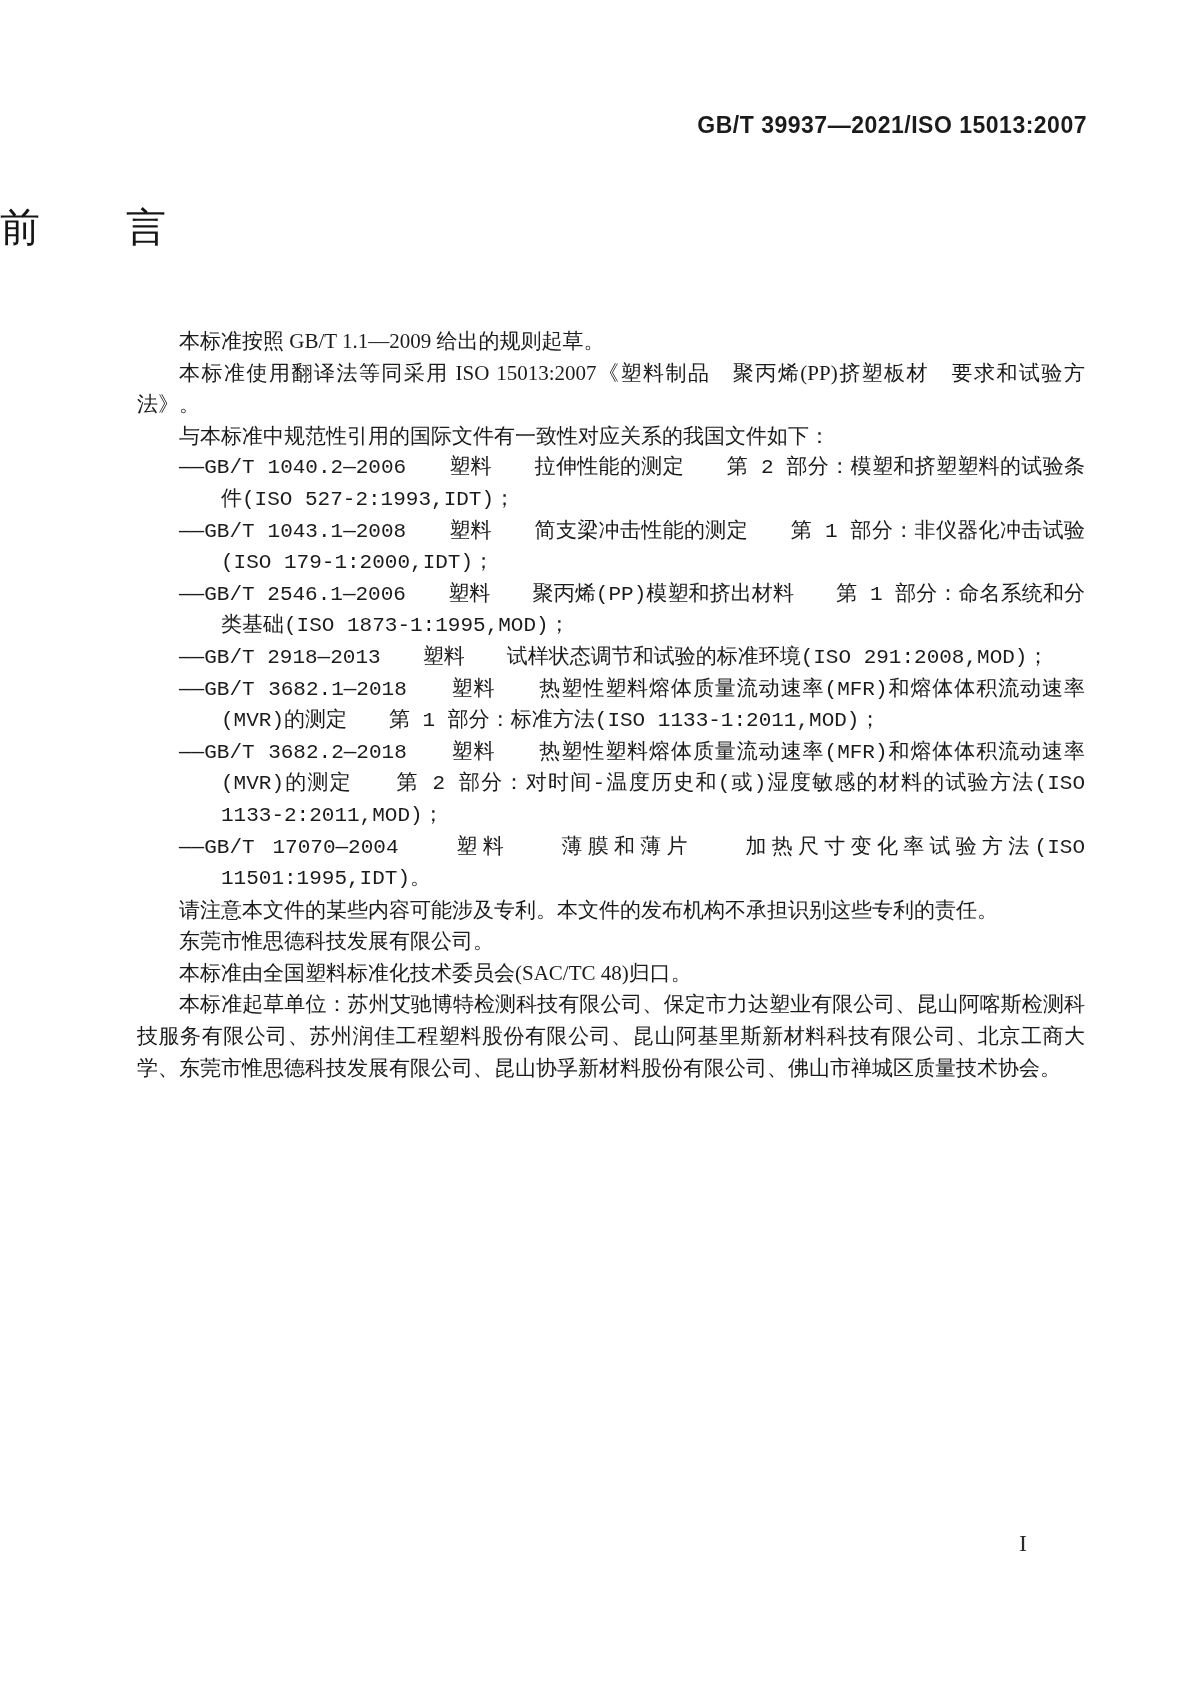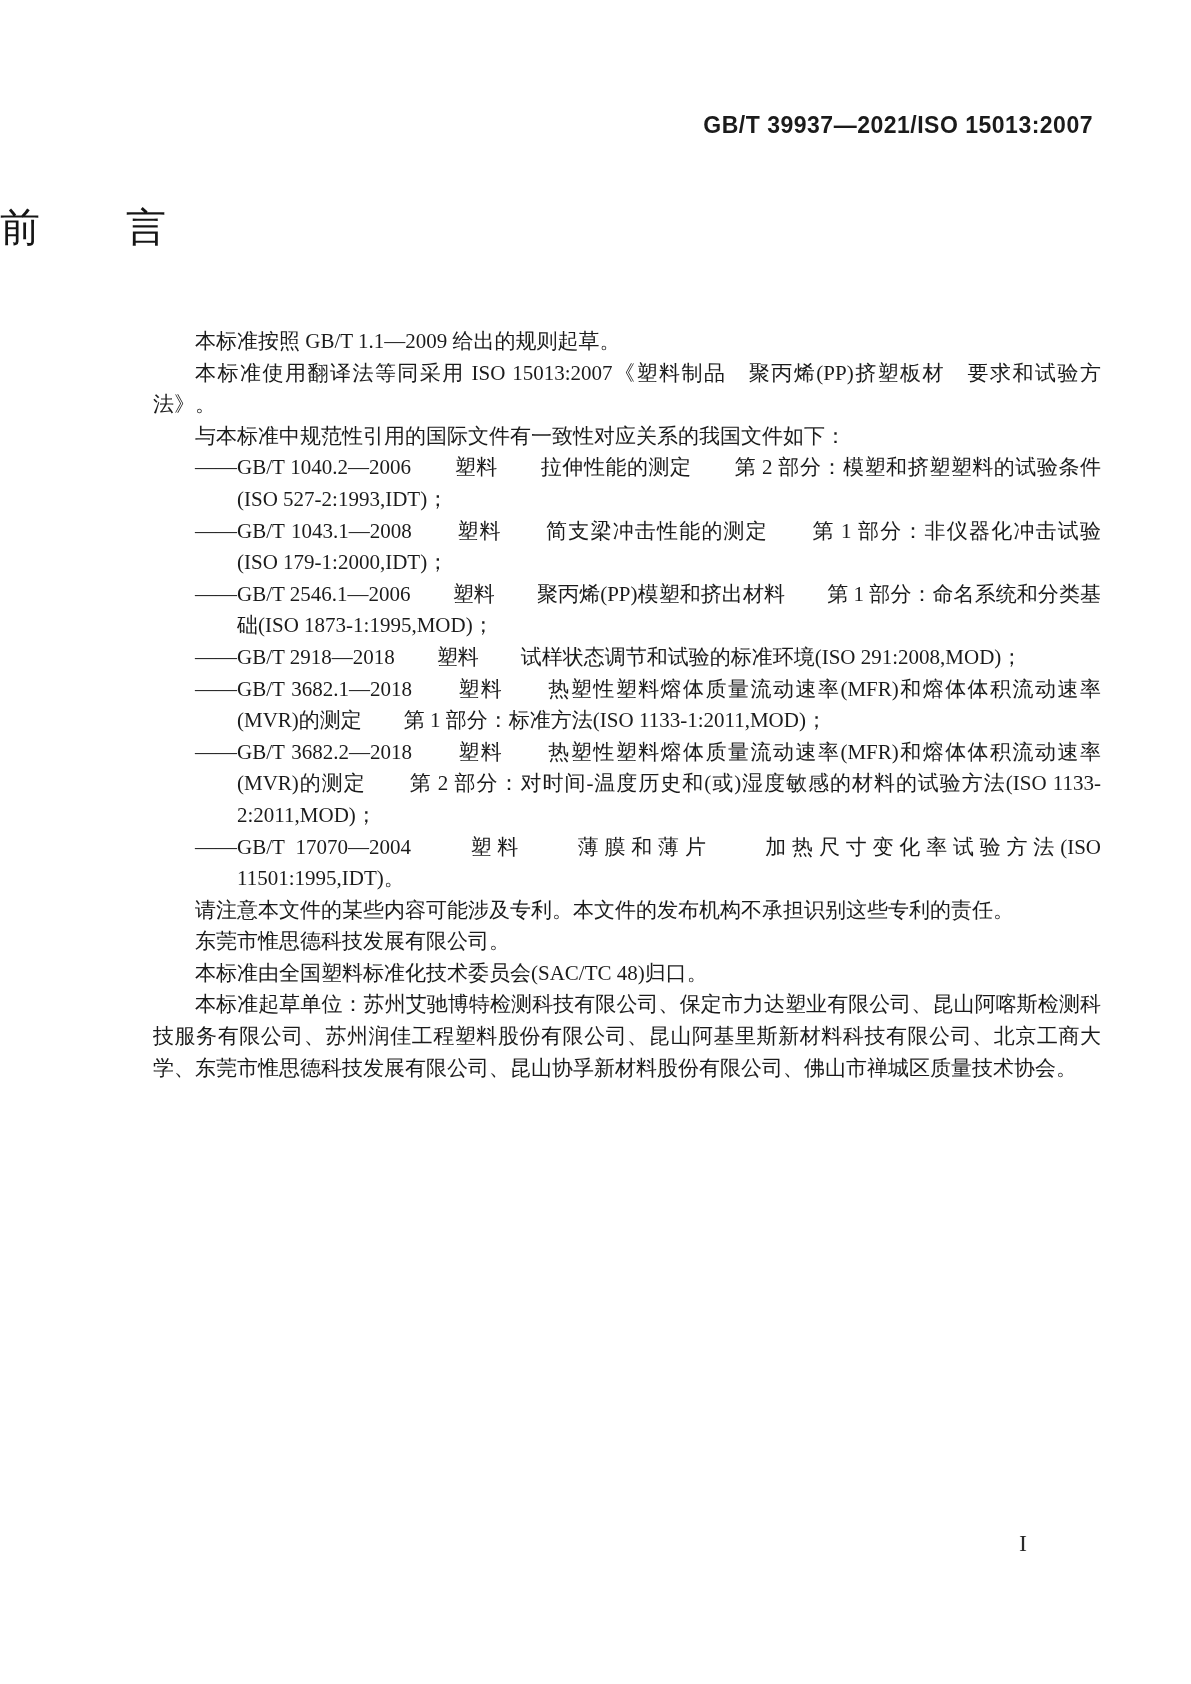--- a/index.html
+++ b/index.html
@@ -13,21 +13,21 @@
     height: 1684px;
     background: #ffffff;
     margin: 0 auto;
     overflow: hidden;
     color: #1b1b1b;
     font-family: "Liberation Serif", "DejaVu Serif", serif;
   }
   .doc-header {
     position: absolute;
     top: 112px;
-    left: 145px;
+    left: 139px;
     width: 948px;
     text-align: right;
     font-family: "Liberation Sans", "DejaVu Sans", sans-serif;
     font-weight: bold;
     font-size: 23px;
     letter-spacing: 0.5px;
     white-space: nowrap;
   }
   .doc-title {
     position: absolute;
@@ -43,32 +43,32 @@
     color: #151515;
   }
   .foreword {
     position: absolute;
     top: 326px;
     left: 137px;
     width: 948px;
     font-size: 21px;
     line-height: 31.6px;
     text-align: justify;
-    margin-left: 16px;
   }
   .foreword p {
     margin: 0;
     padding: 0;
   }
   .foreword p.para {
     text-indent: 2em;
   }
   .foreword p.item {
     padding-left: 4em;
     text-indent: -2em;
+    font-family: Liberation Mono, monospace;
   }
   .page-number {
     position: absolute;
     top: 1530px;
     left: 1008px;
     width: 30px;
     text-align: center;
     font-size: 24px;
     color: #2a2a2a;
   }
@@ -81,21 +81,21 @@
 
   <h1 class="doc-title">前　　言</h1>
 
   <main class="foreword" id="foreword-blocks">
       <p class="para">本标准按照 GB/T 1.1—2009 给出的规则起草。</p>
       <p class="para">本标准使用翻译法等同采用 ISO 15013:2007《塑料制品　聚丙烯(PP)挤塑板材　要求和试验方法》。</p>
       <p class="para">与本标准中规范性引用的国际文件有一致性对应关系的我国文件如下：</p>
       <p class="item">——GB/T 1040.2—2006　　塑料　　拉伸性能的测定　　第 2 部分：模塑和挤塑塑料的试验条件(ISO 527-2:1993,IDT)；</p>
       <p class="item">——GB/T 1043.1—2008　　塑料　　简支梁冲击性能的测定　　第 1 部分：非仪器化冲击试验(ISO 179-1:2000,IDT)；</p>
       <p class="item">——GB/T 2546.1—2006　　塑料　　聚丙烯(PP)模塑和挤出材料　　第 1 部分：命名系统和分类基础(ISO 1873-1:1995,MOD)；</p>
-      <p class="item">——GB/T 2918—2018　　塑料　　试样状态调节和试验的标准环境(ISO 291:2008,MOD)；</p>
+      <p class="item">——GB/T 2918—2013　　塑料　　试样状态调节和试验的标准环境(ISO 291:2008,MOD)；</p>
       <p class="item">——GB/T 3682.1—2018　　塑料　　热塑性塑料熔体质量流动速率(MFR)和熔体体积流动速率(MVR)的测定　　第 1 部分：标准方法(ISO 1133-1:2011,MOD)；</p>
       <p class="item">——GB/T 3682.2—2018　　塑料　　热塑性塑料熔体质量流动速率(MFR)和熔体体积流动速率(MVR)的测定　　第 2 部分：对时间-温度历史和(或)湿度敏感的材料的试验方法(ISO 1133-2:2011,MOD)；</p>
       <p class="item">——GB/T 17070—2004　　塑料　　薄膜和薄片　　加热尺寸变化率试验方法(ISO 11501:1995,IDT)。</p>
       <p class="para">请注意本文件的某些内容可能涉及专利。本文件的发布机构不承担识别这些专利的责任。</p>
       <p class="para">东莞市惟思德科技发展有限公司。</p>
       <p class="para">本标准由全国塑料标准化技术委员会(SAC/TC 48)归口。</p>
       <p class="para">本标准起草单位：苏州艾驰博特检测科技有限公司、保定市力达塑业有限公司、昆山阿喀斯检测科技服务有限公司、苏州润佳工程塑料股份有限公司、昆山阿基里斯新材料科技有限公司、北京工商大学、东莞市惟思德科技发展有限公司、昆山协孚新材料股份有限公司、佛山市禅城区质量技术协会。</p>
     </main>
 
   <div class="page-number">I</div>

